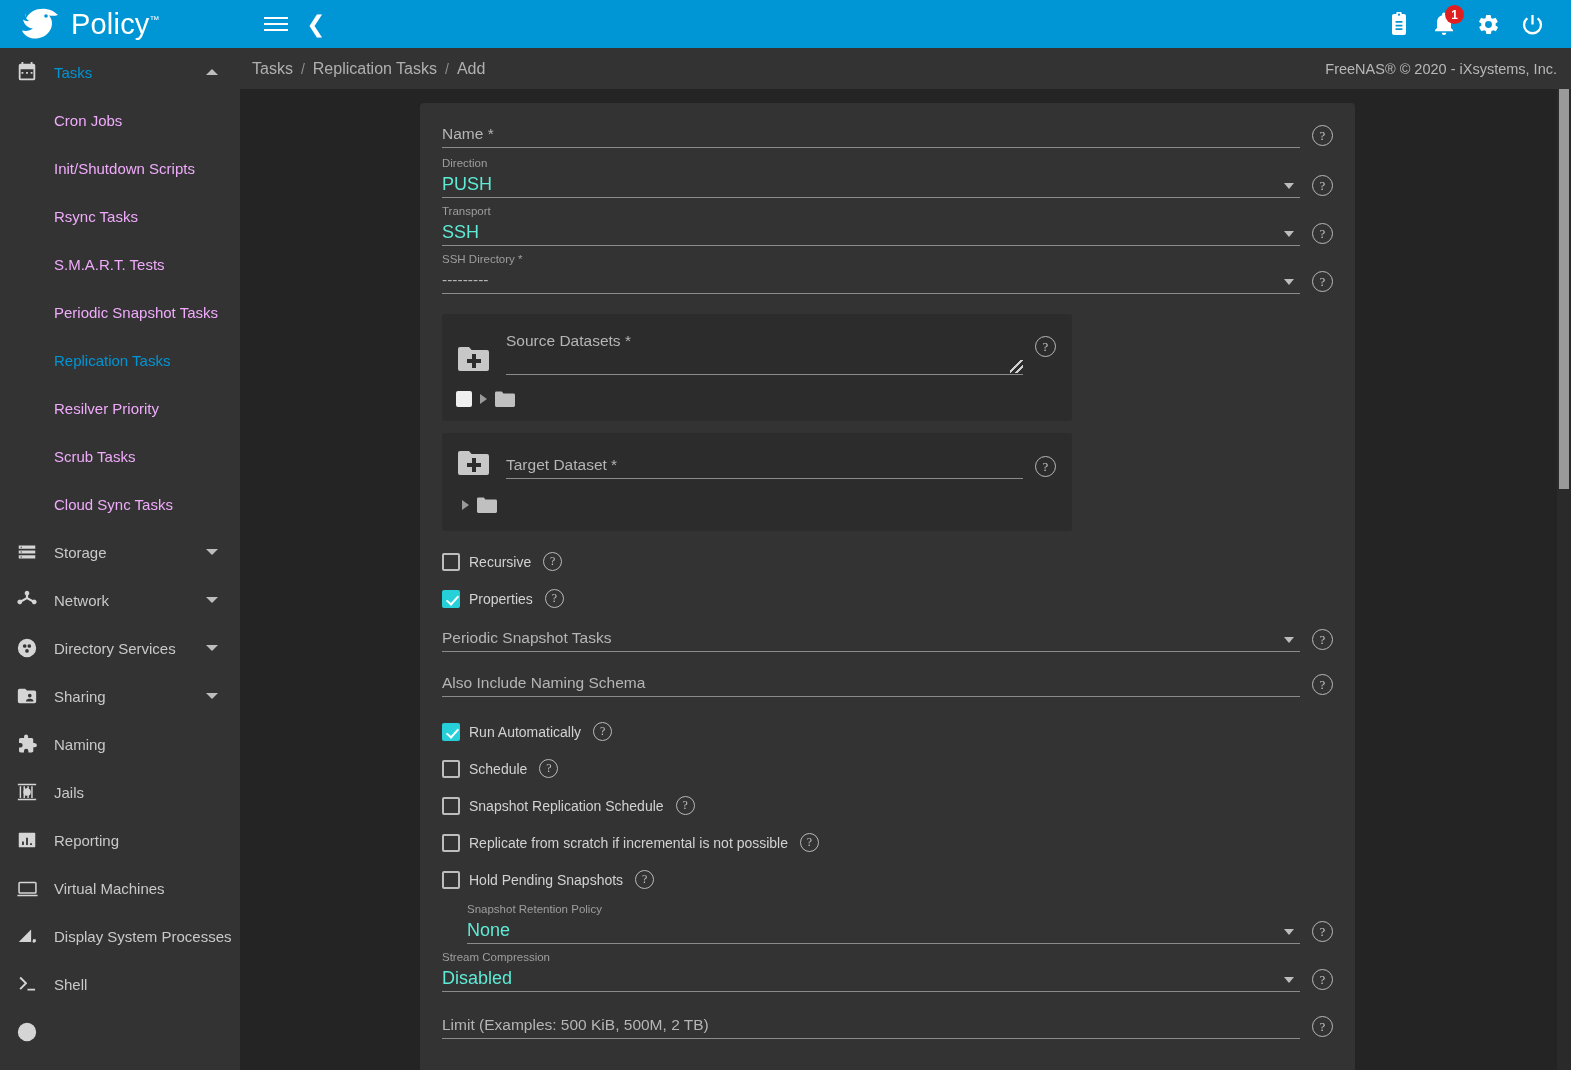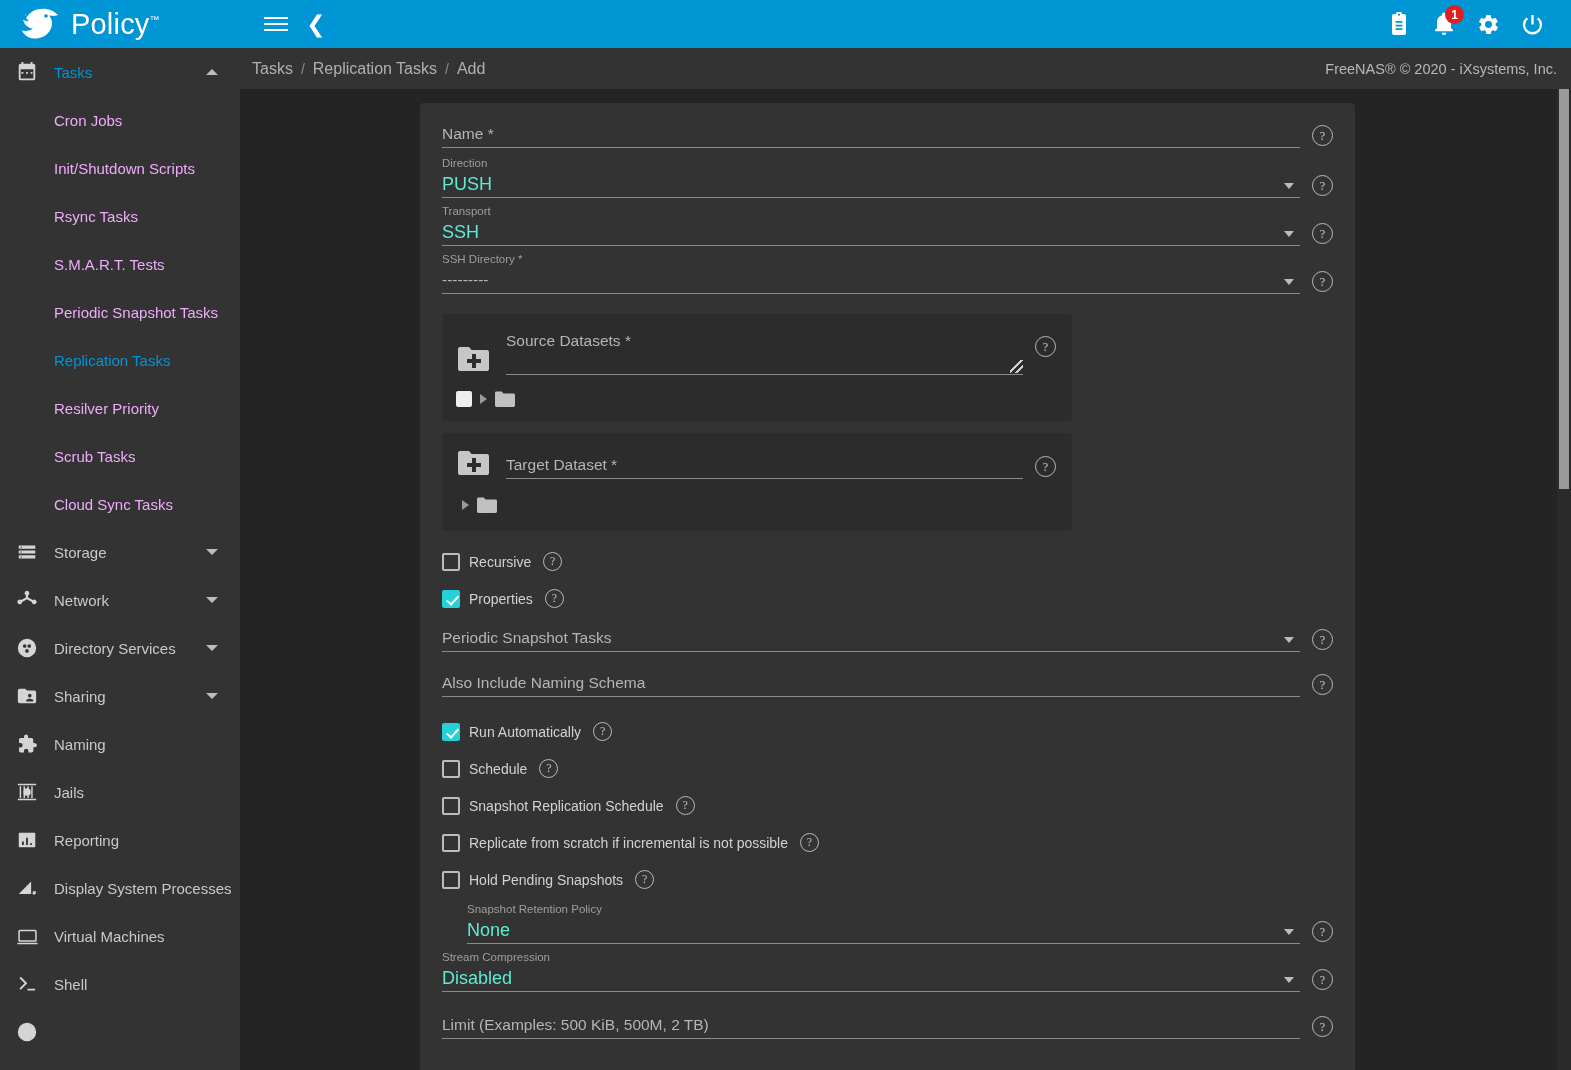--- a/index.html
+++ b/index.html
@@ -308,35 +308,35 @@
     <span class="nav-icon">
       <svg width="22" height="22" viewBox="0 0 24 24">
           <path d="M4 4h16a1 1 0 0 1 1 1v14a1 1 0 0 1-1 1H4a1 1 0 0 1-1-1V5a1 1 0 0 1 1-1zm2.6 9.5v4h2v-4h-2zm4.4-4v8h2v-8h-2zm4.4 6v2h2v-2h-2z"></path>
         </svg>
     </span>
     <span class="nav-label">Reporting</span>
   </div>
 
   <div class="nav-item">
     <span class="nav-icon">
+      <svg width="23" height="23" viewBox="0 0 24 24">
+          <path d="M20 5H4a1.6 1.6 0 0 0-1.6 1.6v9.2c0 .9.7 1.6 1.6 1.6h16a1.6 1.6 0 0 0 1.6-1.6V6.6A1.6 1.6 0 0 0 20 5zm0 10.8H4V6.6h16v9.2zM1.5 18.4h21V20h-21v-1.6z"></path>
+        </svg>
+    </span>
+    <span class="nav-label">Virtual Machines</span>
+  </div>
+
+  <div class="nav-item">
+    <span class="nav-icon">
       <svg width="22" height="22" viewBox="0 0 24 24">
           <path d="M3 18.5 16.5 5v13.5H3zM19 15.4l.9.3.6-.8 1.1.8-.3.9.8.6-.8 1.1-.9-.3-.6.8-1.1-.8.3-.9-.8-.6.8-1.1z"></path>
           <circle cx="19.6" cy="17.8" r="1.5"></circle>
         </svg>
     </span>
     <span class="nav-label">Display System Processes</span>
-  </div>
-
-  <div class="nav-item">
-    <span class="nav-icon">
-      <svg width="23" height="23" viewBox="0 0 24 24">
-          <path d="M20 5H4a1.6 1.6 0 0 0-1.6 1.6v9.2c0 .9.7 1.6 1.6 1.6h16a1.6 1.6 0 0 0 1.6-1.6V6.6A1.6 1.6 0 0 0 20 5zm0 10.8H4V6.6h16v9.2zM1.5 18.4h21V20h-21v-1.6z"></path>
-        </svg>
-    </span>
-    <span class="nav-label">Virtual Machines</span>
   </div>
 
   <div class="nav-item">
     <span class="nav-icon">
       <svg width="22" height="22" viewBox="0 0 24 24">
           <path d="M3.8 5.6 5.3 4.2l7 7-7 7-1.5-1.4 5.6-5.6-5.6-5.6zM12.5 17.2h8.3V19h-8.3v-1.8z"></path>
         </svg>
     </span>
     <span class="nav-label">Shell</span>
   </div>

